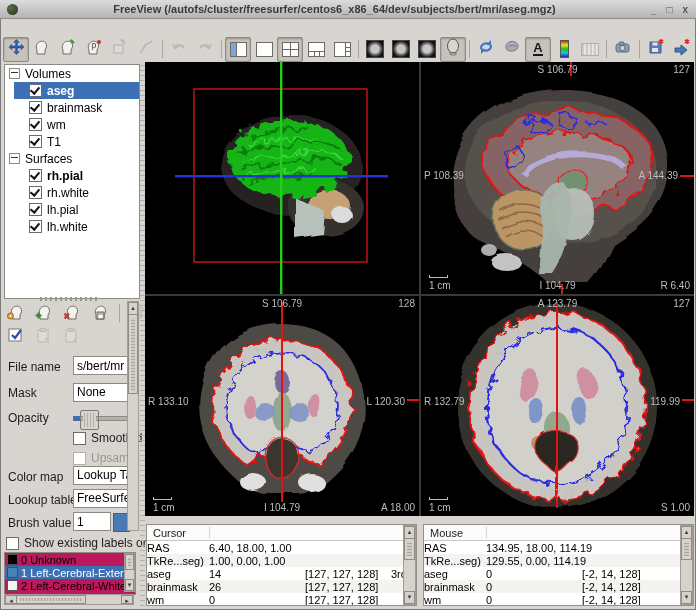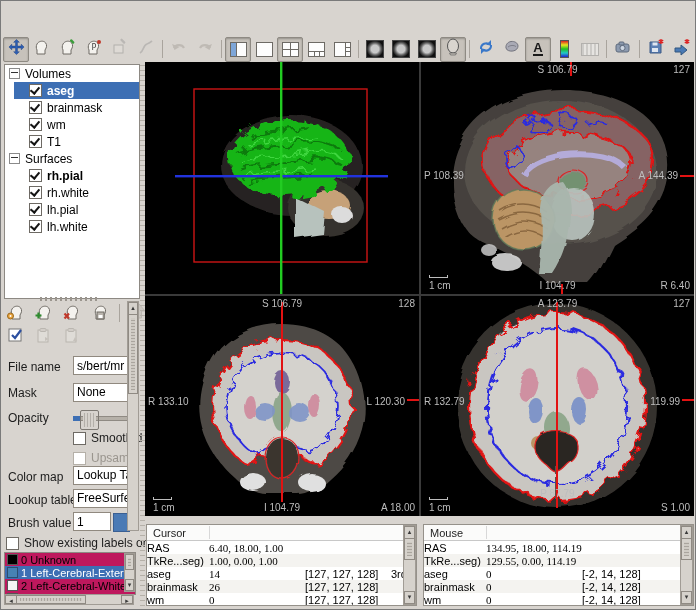--- a/index.html
+++ b/index.html
@@ -105,32 +105,41 @@
 
   
   .ipanel{position:absolute;top:524px;height:82px;background:#fff;border:1px solid #95918a;
     font-size:11px;box-sizing:border-box;overflow:hidden;}
   .ihead{height:15px;border-bottom:1px solid #c8c8c8;display:flex;align-items:center;
     padding-left:6px;color:#1c1c1c;position:relative;background:#fbfbfa;}
   .ihead::after{content:"";position:absolute;left:62px;top:1px;bottom:1px;width:1px;background:#d8d8d8;}
   .irow{height:13px;display:flex;align-items:center;white-space:nowrap;}
   .irow:nth-child(odd){background:#f4f3f0;}
   .irow .c1{width:62px;padding-left:0;box-sizing:border-box;flex:0 0 auto;}
-  .irow .c2{width:96px;flex:0 0 auto;font-family:Liberation Serif, serif;}
+  .irow .c2{width:96px;flex:0 0 auto;}
   .irow .c3{width:86px;flex:0 0 auto;}
   .irow .c4{flex:1;}
 
   .ribs{position:absolute;left:140px;top:62px;width:5px;height:548px;
     background:repeating-linear-gradient(0deg,transparent 0 4px,#b5b0a8 4px 5px);background-size:100% 100%;}
 </style>
 </head>
 <body>
 
 <div id="win">
 
+  <div class="titlebar">
+    <div class="appicon"></div>
+    <div class="title-text">FreeView (/autofs/cluster/freesurfer/centos6_x86_64/dev/subjects/bert/mri/aseg.mgz)</div>
+    <div class="winbtns">
+      <span>_</span>
+      <span>□</span>
+      <span>x</span>
+    </div>
+  </div>
 
 
   <div class="toolbar">
     <div class="tbtn pressed">
         <span><svg width="17" height="17" viewBox="0 0 18 18">
             <path d="M9 0.5l3 3h-2v4h4v-2l3 3-3 3v-2h-4v4h2l-3 3-3-3h2v-4H4v2l-3-3 3-3v2h4v-4H6z" fill="#2e5fb3" stroke="#1c3f80" stroke-width=".5"></path>
           </svg></span>
       </div>
     <div class="tbtn">
         <span><svg width="18" height="18" viewBox="0 0 18 18">

